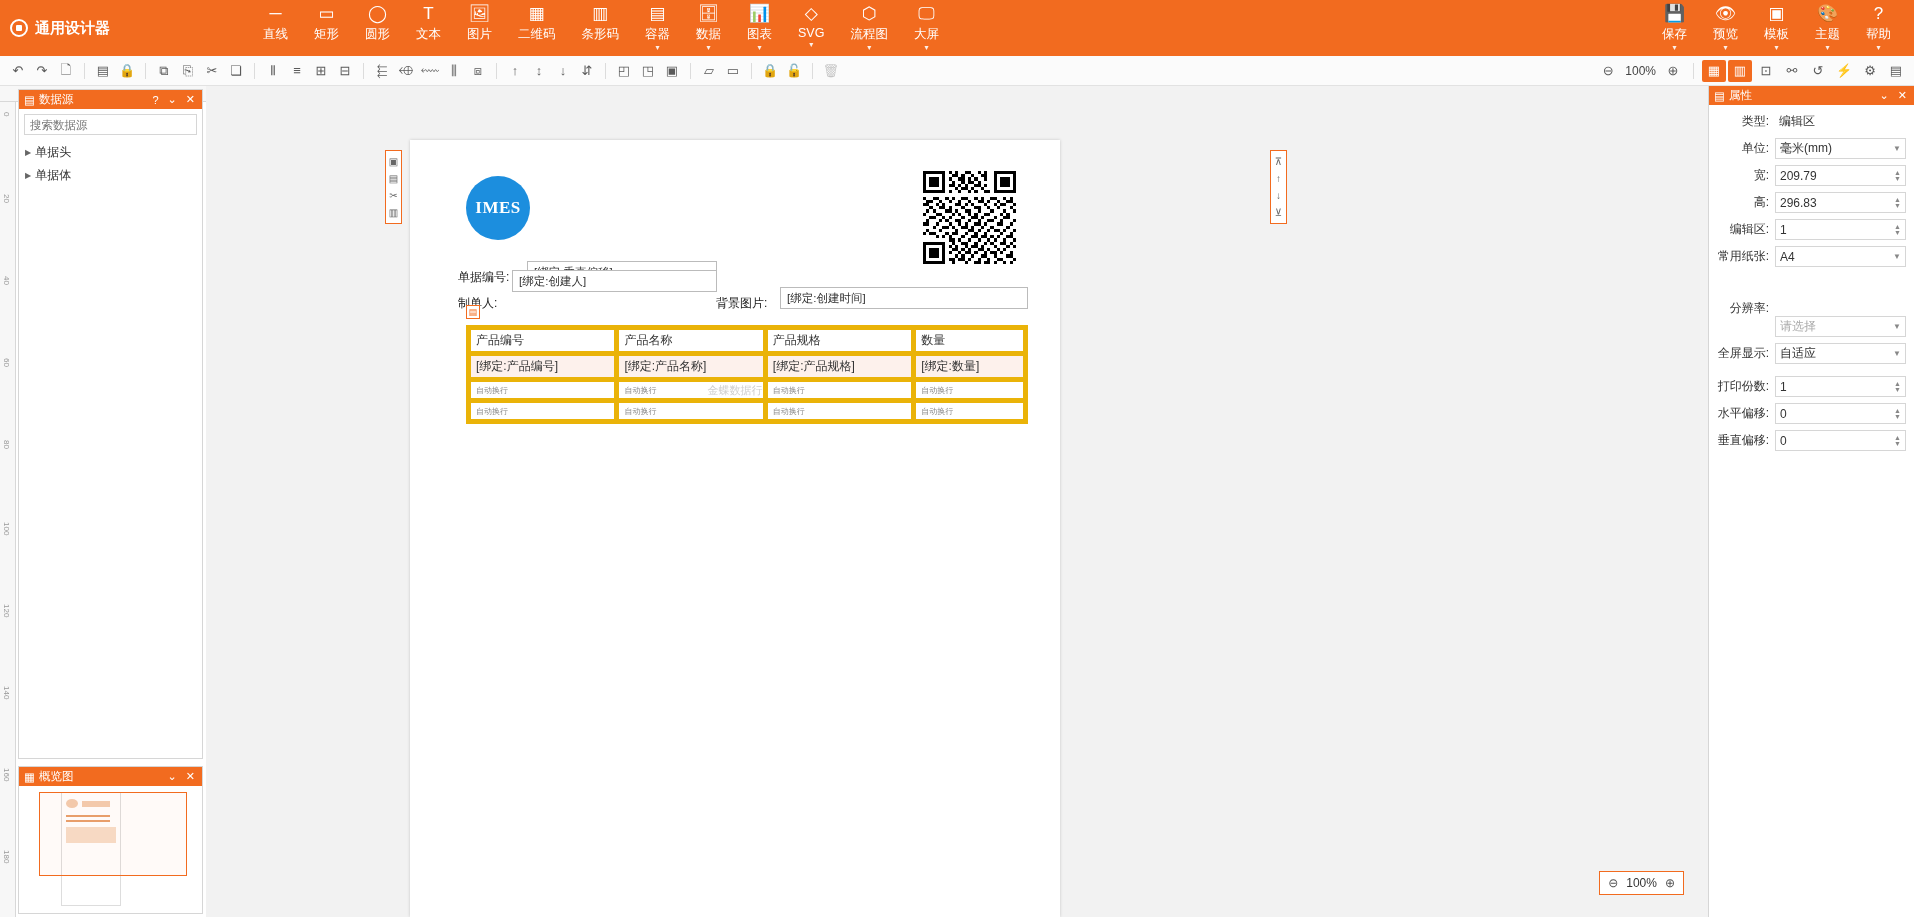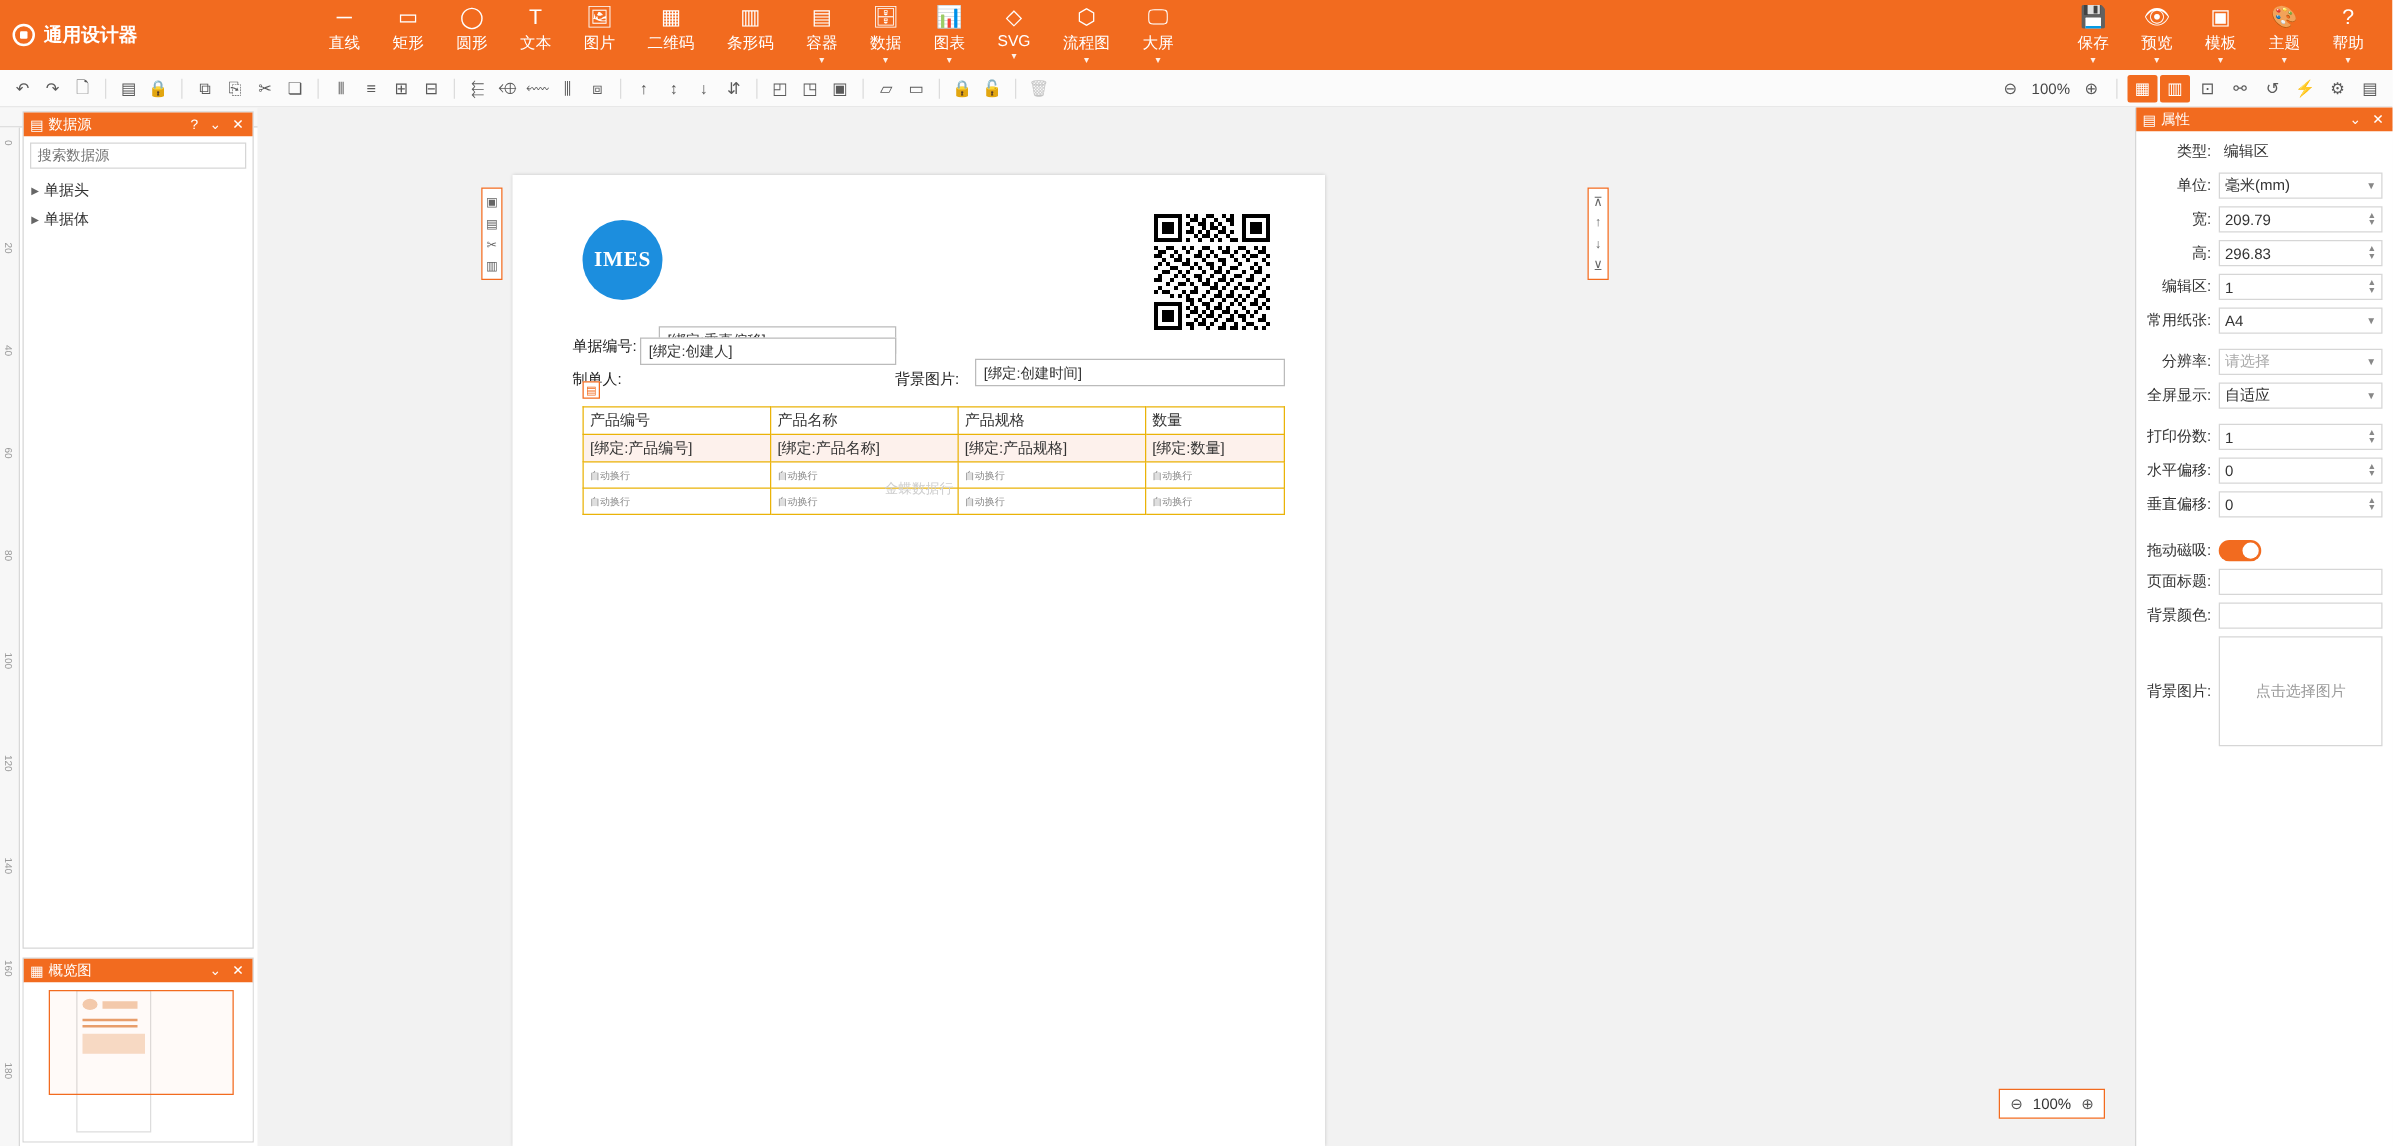--- a/index.html
+++ b/index.html
@@ -204,21 +204,21 @@
   }
   .fld-label {
     position: absolute; font-size: 12px; color: #222;
   }
   .tbl {
     position: absolute; left: 56px; top: 185px;
     width: 562px;
     border-collapse: collapse;
   }
   .tbl td {
-    border: 1px solid #eab308;
+    border: 5px solid #eab308;
     height: 22px;
     font-size: 12px;
     padding: 2px 5px;
   }
   .tbl tr.head td { font-weight: normal; }
   .tbl tr.bind td { background: #fdf1ec; color: #333; }
   .tbl tr.auto td { font-size: 8px; color: #8a8a8a; height: 21px; }
   .tbl-icon {
     position: absolute; left: 56px; top: 165px;
     width: 14px; height: 14px; border: 1px solid #f26b1f;
@@ -257,21 +257,21 @@
     font-size: 12px; color: #333; position: relative;
   }
   .pr-ctrl.plain { border: 1px solid #d6d6d6; }
   .pr-ctrl .sel-caret {
     margin-left: auto; font-size: 8px; color: #888;
   }
   .pr-ctrl .spin {
     margin-left: auto; display: flex; flex-direction: column; line-height: 6px;
     font-size: 7px; color: #888;
   }
-  .pr-ctrl.placeholder { color: #aaa; }
+  .pr-ctrl.placeholder { color: #aaa; margin-top: 37px; }
   .pr-gap { height: 6px; }
   .toggle {
     width: 34px; height: 17px; border-radius: 9px; background: #f26b1f;
     position: relative; cursor: pointer;
   }
   .toggle::after {
     content: ""; position: absolute; right: 2px; top: 2px;
     width: 13px; height: 13px; border-radius: 50%; background: #fff;
   }
   .img-picker {
@@ -902,34 +902,14 @@
         <div class="pr-row">
           <div class="pr-label">垂直偏移:</div>
           <div class="pr-ctrl">
             <span>0</span>
             <span class="spin">▲<br>▼</span>
           </div>
         </div>
         <div class="pr-gap"></div>
       </div>
 
-    <div class="pr-rows">
-      <div class="pr-row">
-        <div class="pr-label">拖动磁吸:</div>
-        <div style="flex:1;">
-            <div class="toggle"></div>
-          </div>
-      </div>
-      <div class="pr-row">
-        <div class="pr-label">页面标题:</div>
-        <div class="pr-ctrl"></div>
-      </div>
-      <div class="pr-row">
-        <div class="pr-label">背景颜色:</div>
-        <div class="pr-ctrl"></div>
-      </div>
-      <div class="pr-row tall">
-        <div class="pr-label">背景图片:</div>
-        <div class="img-picker">点击选择图片</div>
-      </div>
-    </div>
   </div>
 </div>
 
 </body></html>

